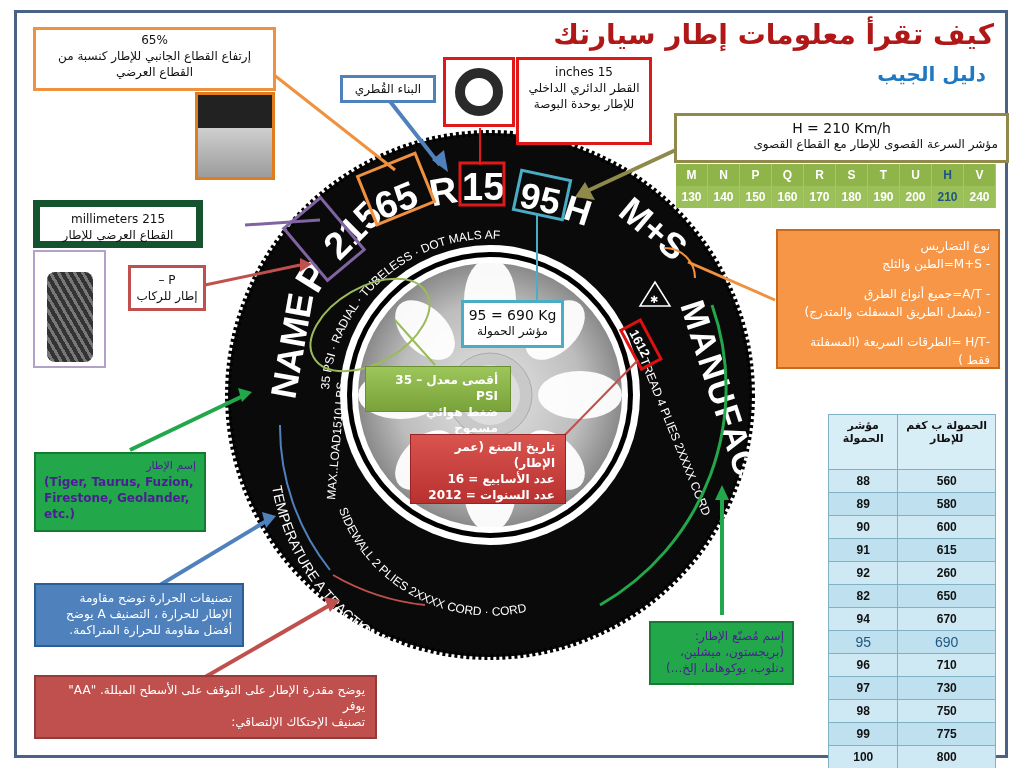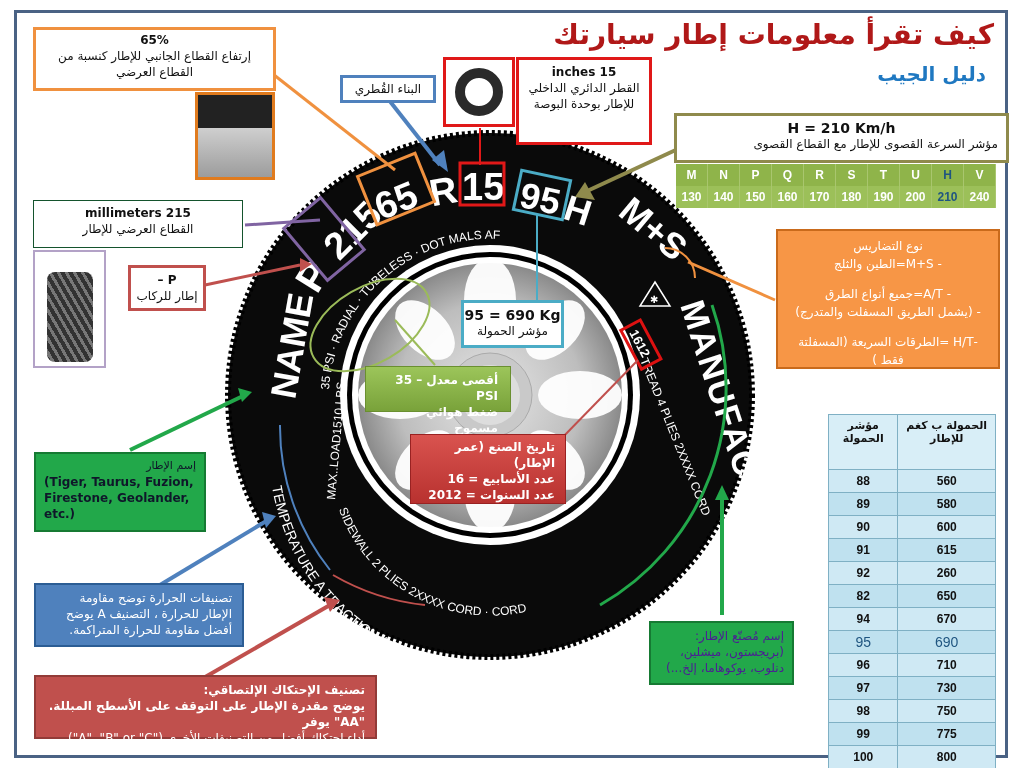--- a/index.html
+++ b/index.html
@@ -3,21 +3,21 @@
 <meta charset="utf-8">
 <style>
   html, body { margin:0; padding:0; }
   body { width:1024px; height:768px; background:#ffffff; position:relative; overflow:hidden; font-family:"DejaVu Sans", sans-serif; }
   .frame { position:absolute; left:14px; top:10px; width:994px; height:748px; border:3px solid #4a6284; box-sizing:border-box; background:#fff; }
   .abs { position:absolute; }
   .title { position:absolute; right:30px; top:18px; color:#b01818; font-size:28px; font-weight:bold; direction:rtl; font-family:"DejaVu Sans", sans-serif; }
   .subtitle { position:absolute; right:38px; top:62px; color:#1f78c1; font-size:20px; font-weight:bold; direction:rtl; }
   .box { position:absolute; box-sizing:border-box; background:#fff; font-size:12px; line-height:16px; text-align:center; color:#111; }
   .rtl { direction:rtl; }
-  .b { font-weight:bold; }
+  .b { font-weight:normal; }
   svg text { font-family:"Liberation Sans", sans-serif; }
   table { border-collapse:collapse; }
   .speed td { width:29px; height:20px; text-align:center; color:#fff; font-weight:bold; font-size:12px; border-right:1px solid #a9c66e; font-family:"Liberation Sans", sans-serif; }
   .speed tr.r1 td { background:#8fb44a; }
   .speed tr.r2 td { background:#9cc059;margin-top:44px; }
   .speed td.hl { color:#1f5580; }
   .load { position:absolute; left:828px; top:414px; width:168px; }
   .load td { border:1px solid #7fb0c4; text-align:center; font-size:12px; font-weight:bold; height:20px; color:#111; font-family:"Liberation Sans", sans-serif; }
   .load th { border:1px solid #7fb0c4; font-size:11px; font-weight:bold; direction:rtl; vertical-align:top; padding:4px 2px; height:46px; color:#111; }
   .load tr:nth-child(odd) td { background:#cfe9f4; }
@@ -174,34 +174,34 @@
         <td>170</td>
         <td>180</td>
         <td>190</td>
         <td>200</td>
         <td class="hl">210</td>
         <td>240</td>
       </tr>
 </tbody>
   </table>
 
-<div class="box rtl" style="left:33px;top:200px;width:210px;height:48px;border:1px solid #14532d;padding-top:4px;">
+<div class="box rtl" style="left:33px;top:200px;width:170px;height:48px;border:7px solid #14532d;padding-top:4px;">
   <div class="b">millimeters 215</div>
   <div>القطاع العرضي للإطار</div>
 </div>
 <div class="abs" style="left:33px;top:250px;width:73px;height:118px;border:2px solid #b3a2c7;box-sizing:border-box;background:#fff;">
   <div style="position:absolute;left:12px;top:20px;width:46px;height:90px;border-radius:8px;background:repeating-linear-gradient(60deg,#333 0 4px,#777 4px 7px);"></div>
 </div>
 
 <div class="box rtl" style="left:128px;top:265px;width:78px;height:46px;border:3px solid #c0504d;padding-top:4px;">
   <div class="b">P –</div>
   <div>إطار للركاب</div>
 </div>
 
-<div class="box rtl" style="left:776px;top:229px;width:224px;height:140px;background:#f79646;border:2px solid #c96a1b;color:#fff;text-align:center;padding:6px 8px;font-size:12px;line-height:18px;">
+<div class="box rtl" style="left:776px;top:229px;width:224px;height:140px;background:#f79646;border:2px solid #c96a1b;color:#fff;text-align:right;padding:6px 8px;font-size:12px;line-height:18px;">
   <div>نوع التضاريس</div>
   <div>- M+S=الطين والثلج</div>
   <div style="height:12px"></div>
   <div>- A/T=جميع أنواع الطرق</div>
   <div>- (يشمل الطريق المسفلت والمتدرج)</div>
   <div style="height:12px"></div>
   <div>-H/T =الطرقات السريعة (المسفلتة فقط )</div>
 </div>
 
 <div class="box rtl" style="left:461px;top:300px;width:103px;height:48px;border:3px solid #4bacc6;padding-top:4px;">
@@ -213,37 +213,36 @@
   <div>أقصى معدل – 35 PSI</div>
   <div>ضغط هوائي مسموح</div>
 </div>
 
 <div class="box rtl" style="left:410px;top:434px;width:156px;height:70px;background:linear-gradient(#d9534f,#b8312f);border:1px solid #922;color:#fff;font-weight:bold;text-align:right;padding:4px 10px;">
   <div>تاريخ الصنع (عمر الإطار)</div>
   <div>عدد الأسابيع = 16</div>
   <div>عدد السنوات = 2012</div>
 </div>
 
-<div class="box" style="left:34px;top:452px;width:172px;height:80px;background:#22a84a;border:2px solid #167a33;color:#0f172a;text-align:left;padding:4px 8px;font-weight:bold;">
+<div class="box" style="left:34px;top:452px;width:172px;height:80px;background:#22a84a;border:2px solid #167a33;color:#4c1d95;text-align:left;padding:4px 8px;font-weight:bold;">
   <div class="rtl" style="text-align:right;font-weight:normal;font-size:11px">إسم الإطار</div>
   <div>(Tiger, Taurus, Fuzion,</div>
   <div>Firestone, Geolander,</div>
   <div>etc.)</div>
 </div>
 
 <div class="box rtl" style="left:34px;top:583px;width:210px;height:64px;background:#4f81bd;border:2px solid #2c5d94;color:#fff;text-align:right;padding:5px 10px;">
   <div>تصنيفات الحرارة توضح مقاومة</div>
   <div>الإطار   للحرارة ، التصنيف A يوضح</div>
   <div>أفضل مقاومة للحرارة المتراكمة.</div>
 </div>
 
 <div class="box rtl" style="left:34px;top:675px;width:343px;height:64px;background:#c0504d;border:2px solid #923b38;color:#fff;text-align:right;padding:5px 10px;">
+  <div class="b">يوضح مقدرة الإطار على التوقف على الأسطح المبللة. "AA" يوفر</div>
   <div class="b">تصنيف الإحتكاك الإلتصاقي:</div>
-  <div class="b">يوضح مقدرة الإطار على التوقف على الأسطح المبللة. "AA" يوفر</div>
-  <div>أداء إحتكاك أفضل من التصنيفات الأخرى.("A", "B" or "C")</div>
 </div>
 
 <div class="box rtl" style="left:649px;top:621px;width:145px;height:64px;background:#22a84a;border:2px solid #167a33;color:#4c1d95;text-align:right;padding:5px 8px;">
   <div>إسم مُصنّع الإطار:</div>
   <div>(بريجستون، ميشلين،</div>
   <div>دنلوب، يوكوهاما، إلخ...)</div>
 </div>
 
 <table class="load">
   <thead>

